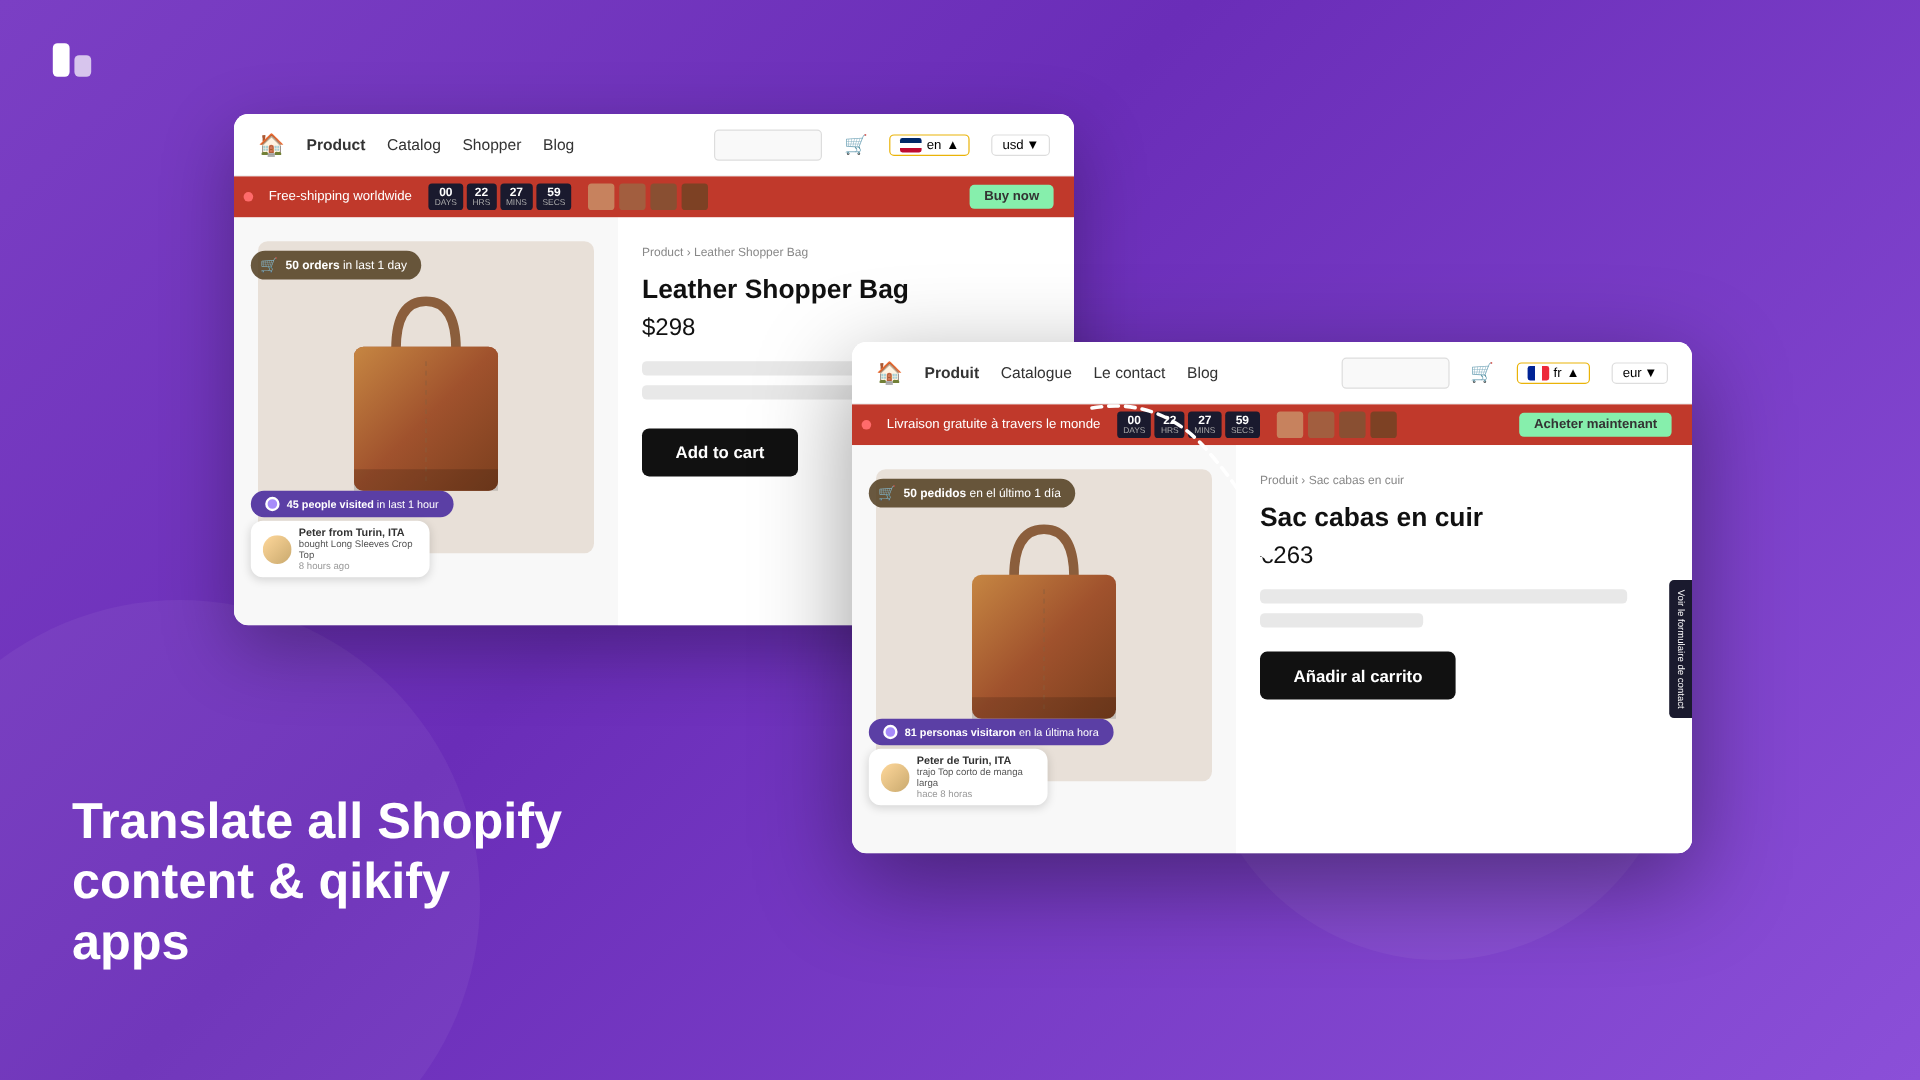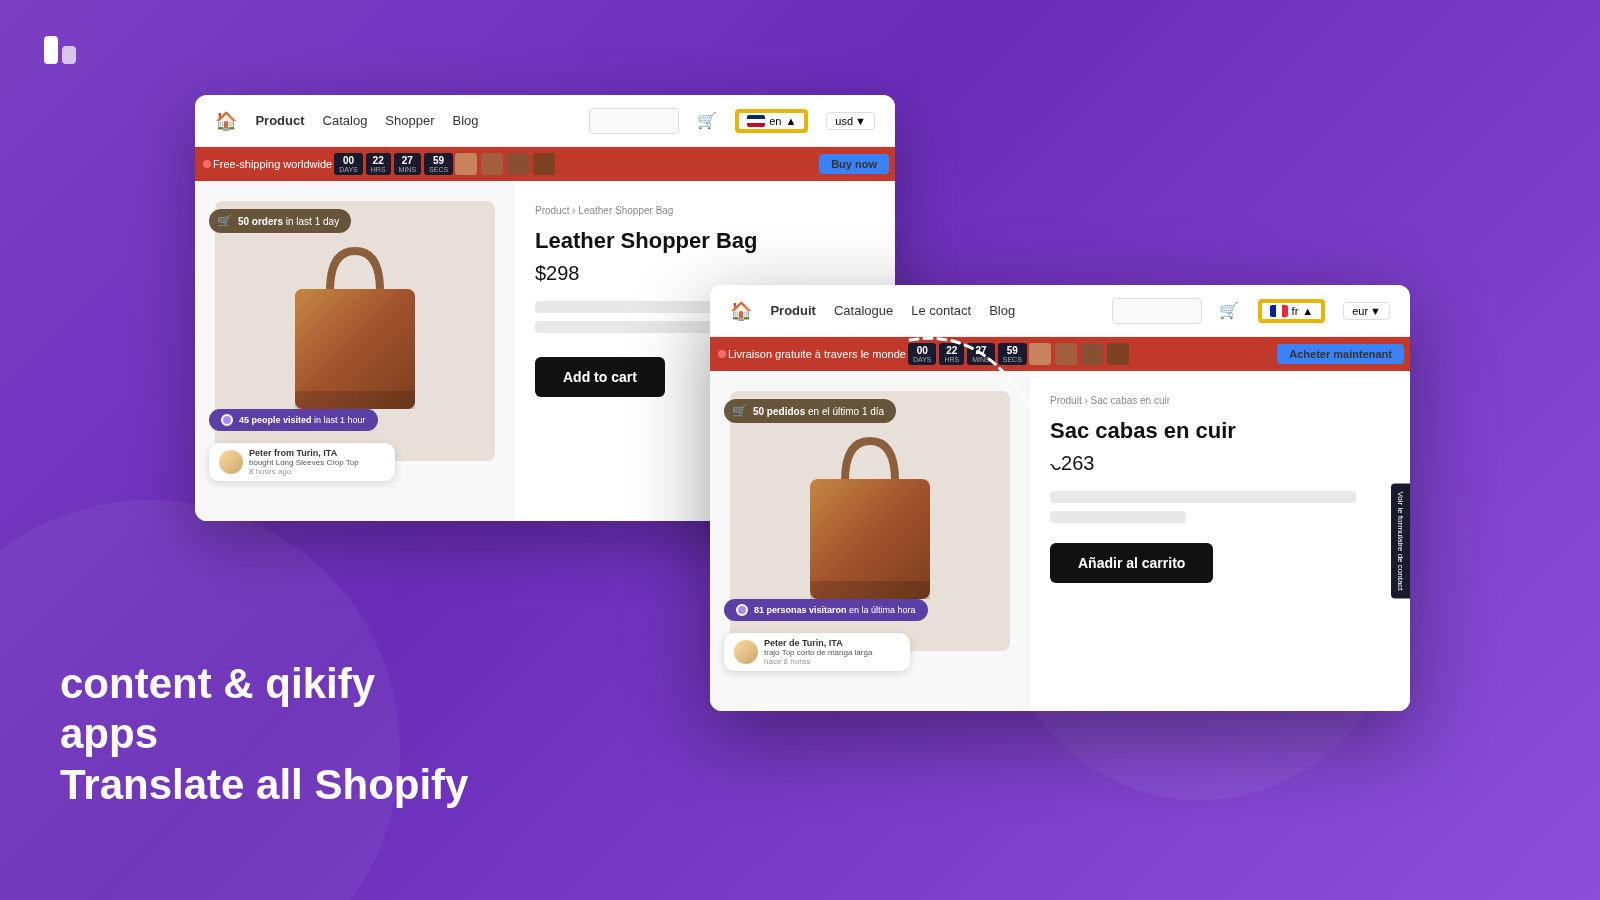--- a/index.html
+++ b/index.html
@@ -114,21 +114,21 @@
     .nav-search {
       width: 90px;
       height: 26px;
       border: 1px solid #ddd;
       border-radius: 4px;
       background: #f9f9f9;
     }
     .nav-cart { font-size: 16px; color: #333; }
     .lang-badge {
       display: flex; align-items: flex-end; gap: 4px;
-      border: 4px solid #eab308;
+      border: 1px solid #eab308;
       border-radius: 4px;
       padding: 2px 8px;
       font-size: 11px;
       background: white;
     }
     .flag-en {
       width: 18px; height: 12px;
       background: linear-gradient(#002868 33%, white 33%, white 66%, #BF0A30 66%);
       border-radius: 2px;
       display: inline-block;
@@ -144,24 +144,24 @@
       border: 1px solid #ddd;
       border-radius: 4px;
       padding: 2px 8px;
       font-size: 11px;
       background: white;
     }
 
     
     .promo-bar {
       background: #c0392b;
-      padding: 6px 6px;
+      padding: 6px 17px;
       display: flex;
       align-items: center;
-      gap: 2px;
+      gap: 14px;
       color: white;
       font-size: 11px;
       position: relative;
     }
     .promo-dot {
       width: 8px; height: 8px;
       border-radius: 50%;
       background: #ff6b6b;
       position: absolute;
       left: 8px;
@@ -194,21 +194,21 @@
       background: #d4a574;
       border-radius: 3px;
       opacity: 0.8;
     }
     .thumb-img:nth-child(1) { background: #c8956b; }
     .thumb-img:nth-child(2) { background: #9a6845; }
     .thumb-img:nth-child(3) { background: #7a5535; }
     .thumb-img:nth-child(4) { background: #6b4423; }
     .buy-now-btn {
       margin-left: auto;
-      background: #3b82f6;
+      background: #86efac;
       color: #333;
       border: none;
       border-radius: 4px;
       padding: 4px 12px;
       font-size: 11px;
       font-weight: 600;
       cursor: pointer;
     }
 
     
@@ -267,21 +267,21 @@
 
     .recent-buyer-badge {
       position: absolute;
       bottom: 40px; left: 14px;
       background: white;
       border-radius: 10px;
       padding: 5px 10px;
       font-size: 8px;
       display: flex; align-items: center; gap: 6px;
       box-shadow: 0 2px 8px rgba(0,0,0,0.15);
-      width: 186px;
+      width: 149px;
     }
     .buyer-avatar {
       width: 24px; height: 24px;
       border-radius: 50%;
       background: #ddd;
       overflow: hidden;
       flex-shrink: 0;
     }
     .buyer-avatar-inner {
       width: 100%; height: 100%;
@@ -362,22 +362,22 @@
 <div class="logo">
   <div class="logo-icon">
     <svg width="44" height="44" viewBox="0 0 44 44" fill="none">
       <rect x="4" y="8" width="14" height="28" rx="4" fill="white"></rect>
       <rect x="22" y="18" width="14" height="18" rx="4" fill="white" opacity="0.7"></rect>
     </svg>
   </div>
 </div>
 
 <div class="tagline">
+  <div>Translate all Shopify</div>
   <div>content &amp; qikify apps</div>
-  <div>Translate all Shopify</div>
 </div>
 
 <div class="arrow-svg">
   <svg width="200" height="160" viewBox="0 0 200 160" fill="none">
     <path d="M20 20 Q80 10 120 60 Q150 95 165 130" stroke="white" stroke-width="3" stroke-dasharray="8 6" fill="none" stroke-linecap="round"></path>
     <polygon points="155,140 175,128 168,148" fill="white"></polygon>
   </svg>
 </div>
 
 <div class="browser-en">

